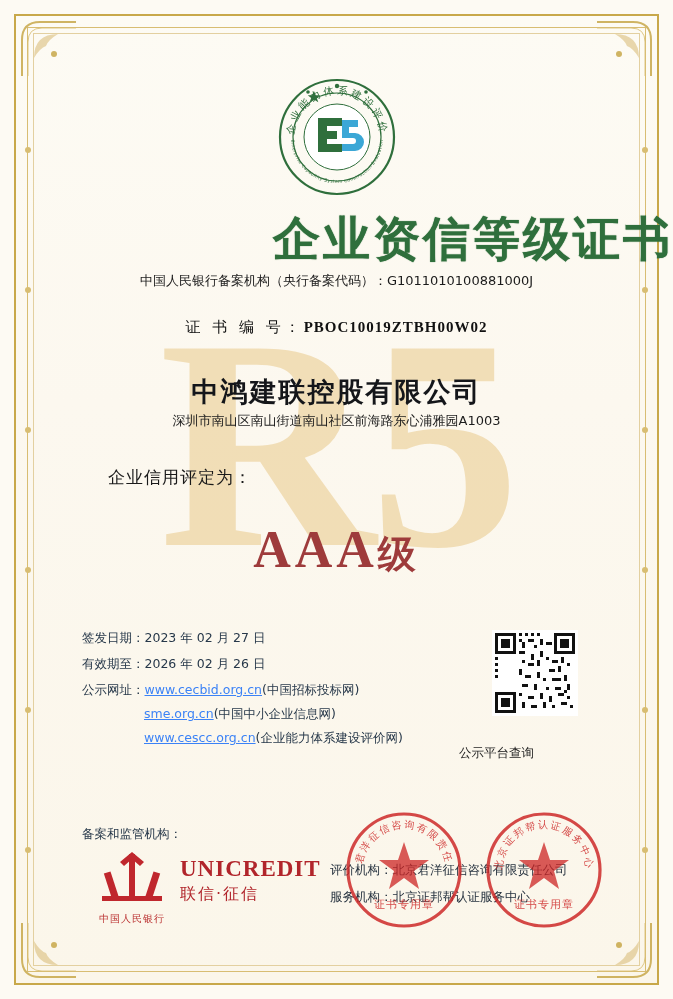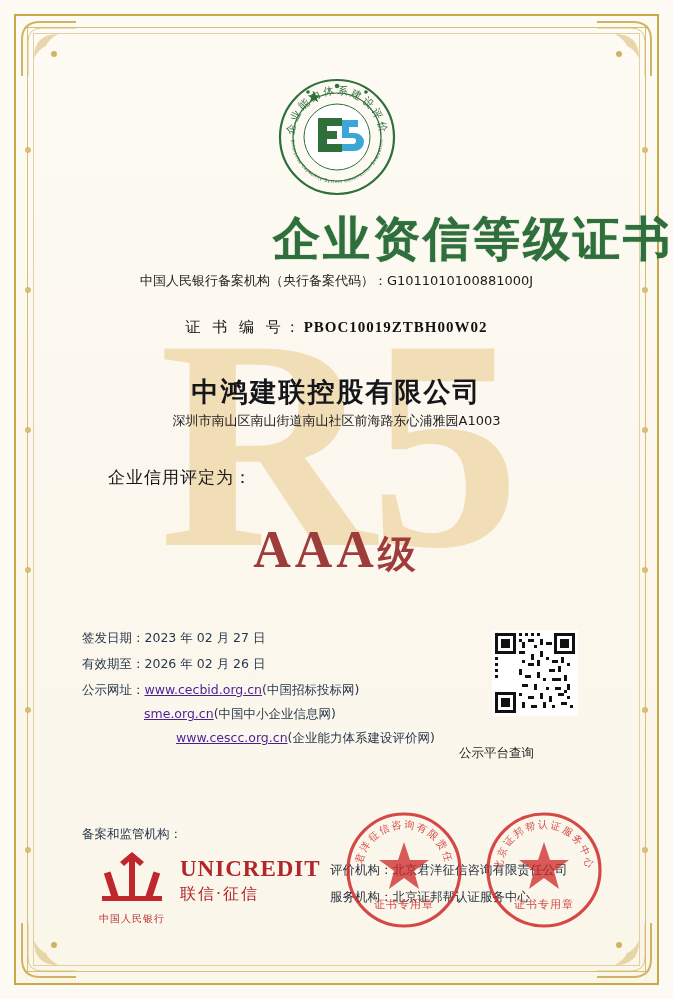--- a/index.html
+++ b/index.html
@@ -191,21 +191,21 @@
     z-index: 3;
     font-family: "DejaVu Sans", sans-serif;
   }
   .link-line {
     font-size: 12.5px;
     margin-bottom: 7px;
     white-space: nowrap;
     color: #2b3a4a;
   }
   .link-line .url {
-    color: #4c1d95;
+    color: #3b82f6;
     text-decoration: underline;
   }
   .link-line .note { color: #27384a; }
 
   
   .qr-box {
     position: absolute;
     right: 95px;
     top: 630px;
     width: 86px; height: 86px;
@@ -421,21 +421,21 @@
     </div>
   </div>
 
   <div class="links">
     <div class="link-line">
       <span class="note">公示网址：</span><span class="url">www.cecbid.org.cn</span><span class="note">(中国招标投标网)</span>
     </div>
     <div class="link-line" style="margin-left:62px;">
       <span class="url">sme.org.cn</span><span class="note">(中国中小企业信息网)</span>
     </div>
-    <div class="link-line" style="margin-left:94px;">
+    <div class="link-line" style="margin-left:62px;">
       <span class="url">www.cescc.org.cn</span><span class="note">(企业能力体系建设评价网)</span>
     </div>
   </div>
 
   <div class="qr-box">
     <svg width="86" height="86" viewBox="0 0 86 86">
       <rect width="86" height="86" fill="#ffffff"></rect>
       <g fill="#111">
 
         <rect x="3" y="3" width="21" height="21"></rect>

